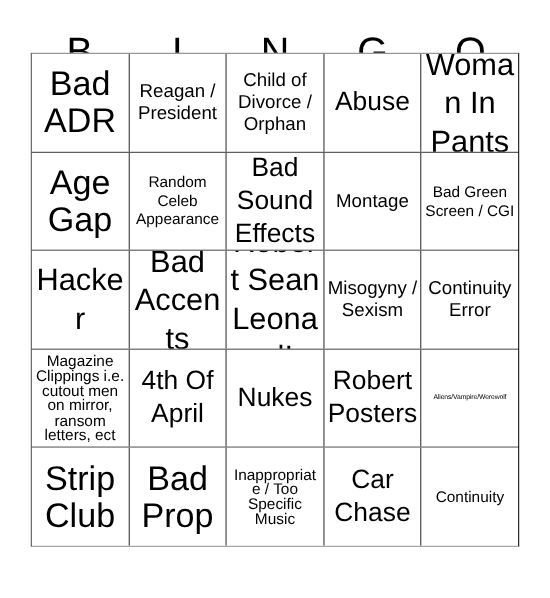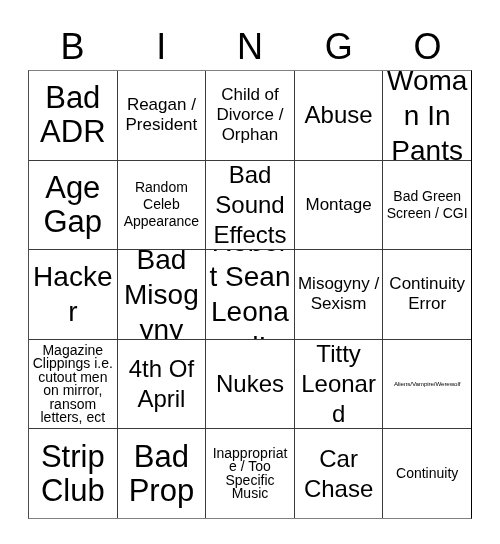--- a/index.html
+++ b/index.html
@@ -41,21 +41,21 @@
     line-height: 38px;
     font-weight: 400;
     letter-spacing: 0px;
     color: #000000;
   }
 
   
   #bingo-grid {
     position: absolute;
     left: 28px;
-    top: 70px;
+    top: 48px;
     width: 444px;
     height: 449px;
     box-sizing: border-box;
     border-top: 1px solid #808080;
     border-left: 1px solid #4d4d4d;
     border-right: 1px solid #000000;
     border-bottom: 1px solid #808080;
     display: flex;
     flex-direction: column;
     background: #ffffff;
@@ -146,21 +146,21 @@
         </div>
         <div class="bingo-cell fs-s">
           <span class="cell-text">Bad Green Screen / CGI</span>
         </div>
       </div>
       <div class="bingo-row">
         <div class="bingo-cell fs-l">
           <span class="cell-text">Hacker</span>
         </div>
         <div class="bingo-cell fs-l">
-          <span class="cell-text">Bad Misogyny</span>
+          <span class="cell-text">Bad Accents</span>
         </div>
         <div class="bingo-cell fs-l">
           <span class="cell-text">Robert Sean Leonard!</span>
         </div>
         <div class="bingo-cell fs-m">
           <span class="cell-text">Misogyny / Sexism</span>
         </div>
         <div class="bingo-cell fs-m">
           <span class="cell-text">Continuity Error</span>
         </div>
@@ -169,21 +169,21 @@
         <div class="bingo-cell fs-xs">
           <span class="cell-text">Magazine Clippings i.e. cutout men on mirror, ransom letters, ect</span>
         </div>
         <div class="bingo-cell fs-xl">
           <span class="cell-text">4th Of April</span>
         </div>
         <div class="bingo-cell fs-xl">
           <span class="cell-text">Nukes</span>
         </div>
         <div class="bingo-cell fs-xl">
-          <span class="cell-text">Titty Leonard</span>
+          <span class="cell-text">Robert Posters</span>
         </div>
         <div class="bingo-cell fs-xxs">
           <span class="cell-text">Aliens/Vampire/Werewolf</span>
         </div>
       </div>
       <div class="bingo-row">
         <div class="bingo-cell fs-xxl">
           <span class="cell-text">Strip Club</span>
         </div>
         <div class="bingo-cell fs-xxl">

